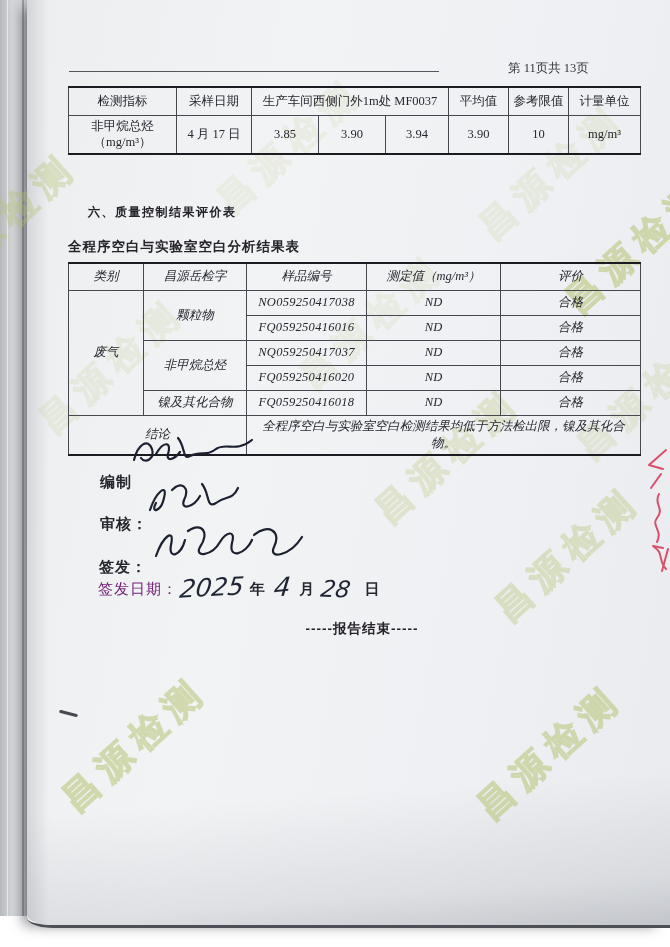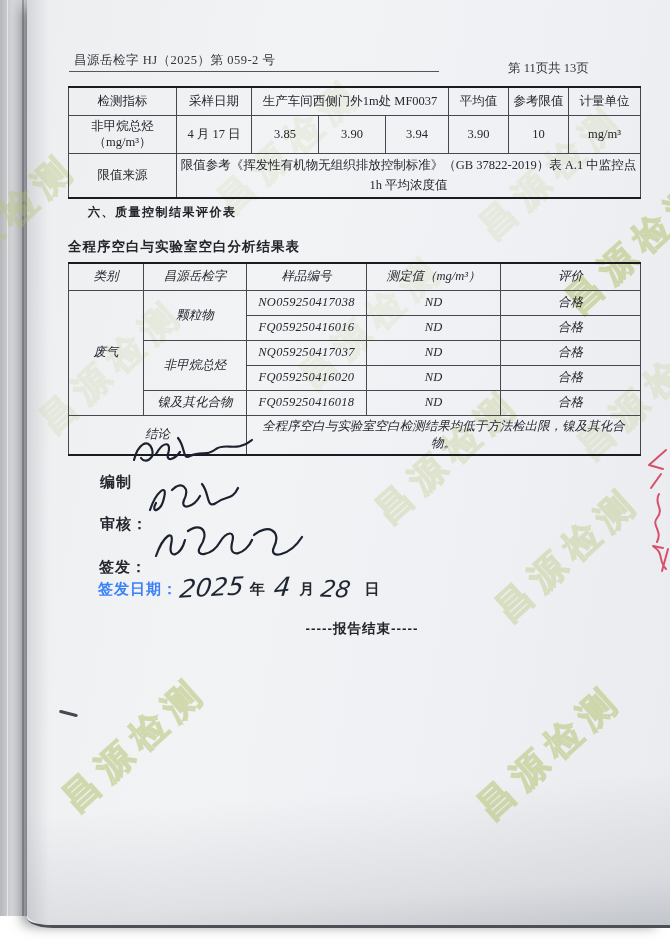--- a/index.html
+++ b/index.html
@@ -65,21 +65,21 @@
 
   
   .section-title { position:absolute; left:88px; top:204px; font-family:"Liberation Sans","DejaVu Sans",sans-serif; font-weight:700; font-size:12px; letter-spacing:1.5px; color:#222228; }
   .tbl2-title { position:absolute; left:68px; top:238px; width:572px; text-align:left; font-family:"Liberation Sans","DejaVu Sans",sans-serif; font-weight:700; font-size:13.5px; letter-spacing:1px; color:#232329; }
 
   
   .signoff-label { position:absolute; font-size:15px; font-weight:600; letter-spacing:1px; color:#26262e; font-family:"Liberation Sans","DejaVu Sans",sans-serif;margin-top:23px; }
   .sig { position:absolute; }
   .sig path { fill:none; stroke:#1c2130; stroke-width:2.2; stroke-linecap:round; stroke-linejoin:round; }
   .date-line { position:absolute; left:98px; top:572px; display:flex; align-items:flex-end; }
-  .date-line .lbl { font-size:15px; font-weight:700; letter-spacing:1px; font-family:"Liberation Sans","DejaVu Sans",sans-serif; color:#3b82f6; padding-bottom:3px; }
+  .date-line .lbl { font-size:15px; font-weight:400; letter-spacing:1px; font-family:"Liberation Sans","DejaVu Sans",sans-serif; color:#701a75; padding-bottom:3px; }
   .hw { display:inline-block; font-family:"DejaVu Sans",sans-serif; font-style:italic; color:#1f2633; transform:skewX(-10deg) rotate(-3deg); }
   .hw-year { font-size:25px; margin:0 3px 0 2px; }
   .hw-month { font-size:26px; margin:0 6px; transform:skewX(-12deg) rotate(-6deg); }
   .hw-day { font-size:23px; margin:0 4px; transform:skewX(-8deg) rotate(2deg); }
   .date-suffix { font-size:15px; font-weight:600; font-family:"Liberation Sans","DejaVu Sans",sans-serif; padding:0 3px 3px 3px; color:#26262e; }
   .end-text { position:absolute; left:76px; top:620px; width:572px; text-align:center; font-weight:700; font-size:13.5px; letter-spacing:1px; font-family:"Liberation Sans","DejaVu Sans",sans-serif; color:#232329; }
 
   
   .pen-dash { position:absolute; left:59px; top:712px; width:19px; height:3px; background:#272a31; transform:rotate(14deg); border-radius:2px; opacity:.85; }
   .red-mark { position:absolute; }
@@ -104,21 +104,20 @@
     <span class="wm" style="left:200px; top:122px; opacity:.2;">昌源检测</span>
     <span class="wm" style="left:462px; top:148px; opacity:.24;">昌源检测</span>
     <span class="wm" style="left:282px; top:298px; opacity:.2;">昌源检测</span>
     <span class="wm" style="left:22px; top:342px; opacity:.24;">昌源检测</span>
     <span class="wm" style="left:560px; top:368px; opacity:.3;">昌源检测</span>
     <span class="wm" style="left:358px; top:432px; opacity:.42;">昌源检测</span>
     <span class="wm" style="left:478px; top:530px; opacity:.55;">昌源检测</span>
     <span class="wm" style="left:460px; top:728px; opacity:.78;">昌源检测</span>
     <span class="wm" style="left:45px; top:720px; opacity:.78;">昌源检测</span>
 
-    <div class="doc-number">昌源岳检字 HJ（2025）第 059-2 号</div>
     <div class="header-rule"></div>
     <div class="page-indicator">第 11页共 13页</div>
 
     <table class="tbl tbl1">
       <colgroup>
         <col style="width:108px">
           <col style="width:75px">
           <col style="width:67px">
           <col style="width:67px">
         <col style="width:63px">
@@ -141,24 +140,20 @@
           <span class="small-line">（mg/m³）</span>
         </td>
         <td>4 月 17 日</td>
         <td>3.85</td>
         <td>3.90</td>
         <td>3.94</td>
         <td>3.90</td>
         <td>10</td>
         <td>mg/m³</td>
       </tr>
-      <tr style="height:40px">
-        <td>限值来源</td>
-        <td colspan="7" class="src-text">限值参考《挥发性有机物无组织排放控制标准》（GB 37822-2019）表 A.1 中监控点 1h 平均浓度值</td>
-      </tr>
     </tbody>
       </table>
 
     <div class="section-title">六、质量控制结果评价表</div>
     <div class="tbl2-title">全程序空白与实验室空白分析结果表</div>
 
     <table class="tbl tbl2">
       <colgroup>
         <col style="width:75px">
           <col style="width:103px">

